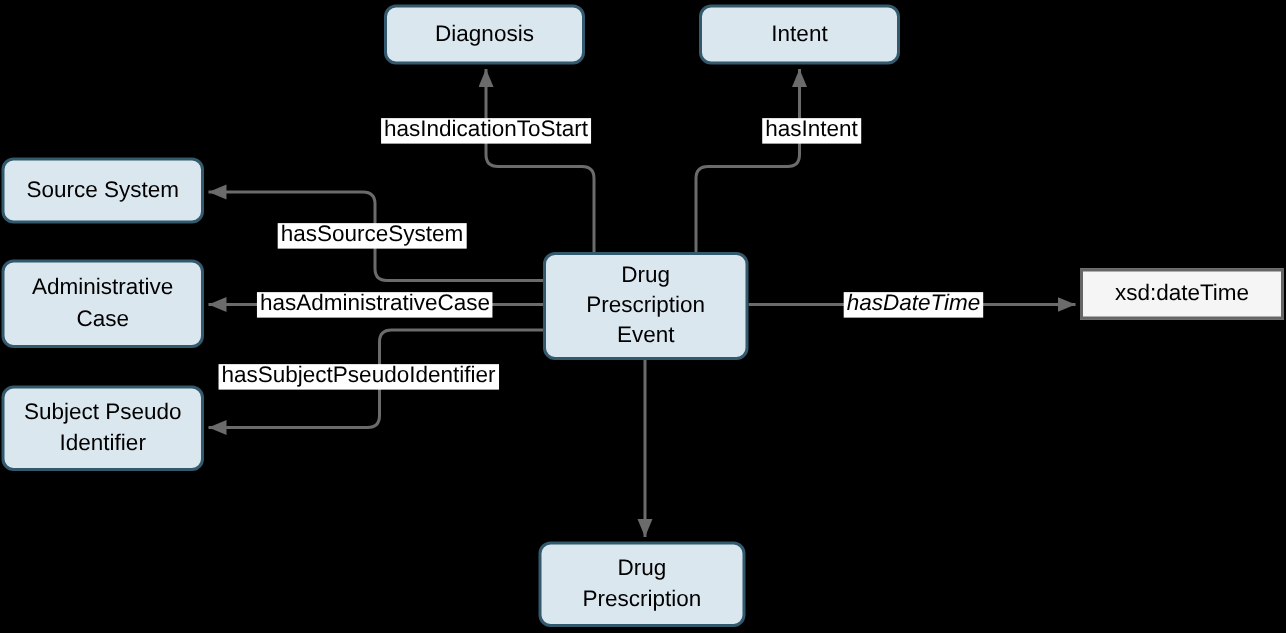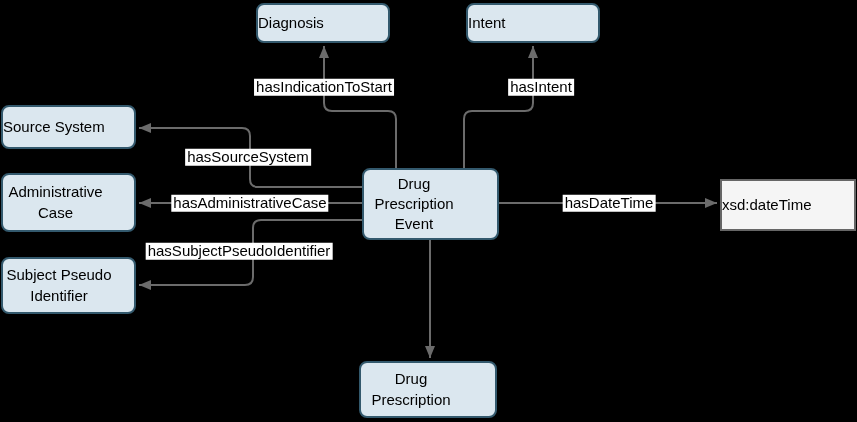--- a/index.html
+++ b/index.html
@@ -20,21 +20,21 @@
   .edge-path {
     fill: none;
     stroke: #6b6b6b;
     stroke-width: 2;
   }
   .node {
     position: absolute;
     box-sizing: border-box;
     display: flex;
     align-items: center;
-    justify-content: flex-start;
+    justify-content: center;
     text-align: center;
     background: #dbe7ef;
     border: 2px solid #33596d;
     border-radius: 8px;
     color: #000;
     font-size: 15px;
     line-height: 1.35;
   }
   .node .node-label { display: inline-block; }
   .node.datatype {
@@ -90,28 +90,28 @@
   </div>
 
   <div class="node" style="left:1px; top:257px; width:135px; height:57px;">
     <span class="node-label" style="max-width:112px;">Subject Pseudo Identifier</span>
   </div>
 
   <div class="node" style="left:362px; top:168px; width:137px; height:72px;">
     <span class="node-label" style="max-width:100px;">Drug Prescription Event</span>
   </div>
 
-  <div class="node datatype" style="left:720px; top:179px; width:136px; height:52px;">
+  <div class="node datatype" style="left:720px; top:179px; width:136px; height:34px;">
     <span class="node-label">xsd:dateTime</span>
   </div>
 
   <div class="node" style="left:359px; top:361px; width:138px; height:57px;">
     <span class="node-label" style="max-width:100px;">Drug Prescription</span>
   </div>
 
   <span class="edge-label" style="left:324px; top:87px;">hasIndicationToStart</span>
   <span class="edge-label" style="left:541px; top:87px;">hasIntent</span>
   <span class="edge-label" style="left:248px; top:157px;">hasSourceSystem</span>
   <span class="edge-label" style="left:250px; top:203px;">hasAdministrativeCase</span>
   <span class="edge-label" style="left:239px; top:251px;">hasSubjectPseudoIdentifier</span>
-  <span class="edge-label" style="left:609px; top:203px;">hasDateTime</span>
+  <span class="edge-label" style="left:609px; top:203px;font-style:italic;">hasDateTime</span>
 
 </div>
 
 </body></html>

